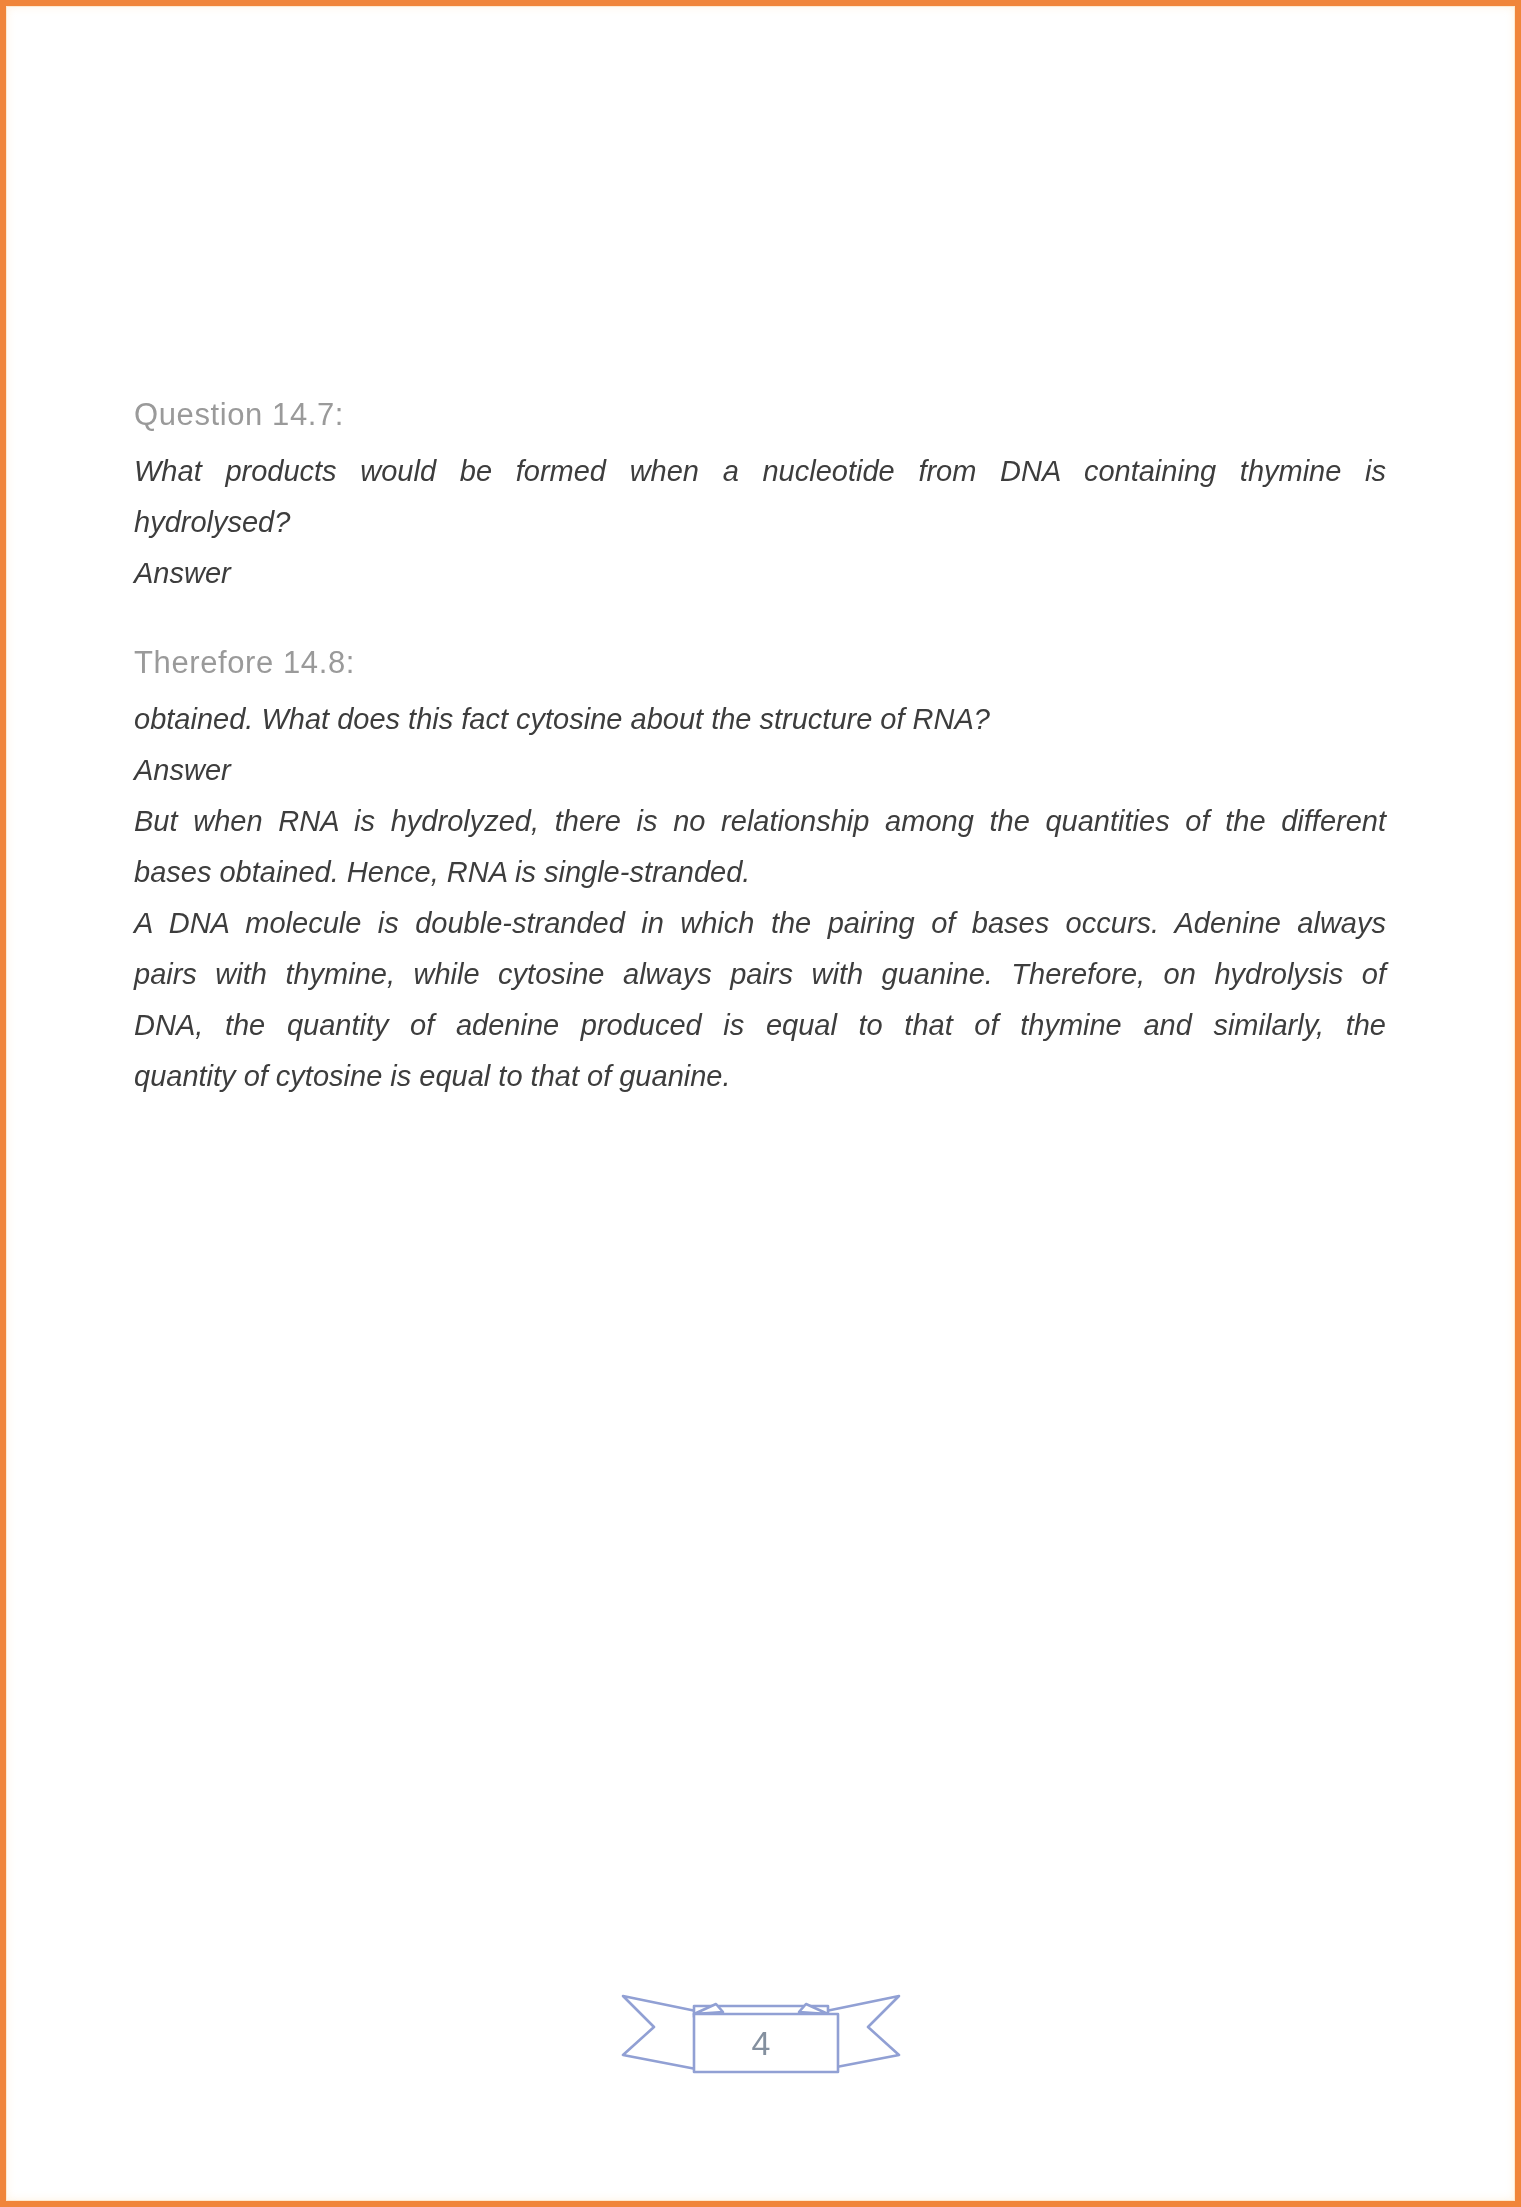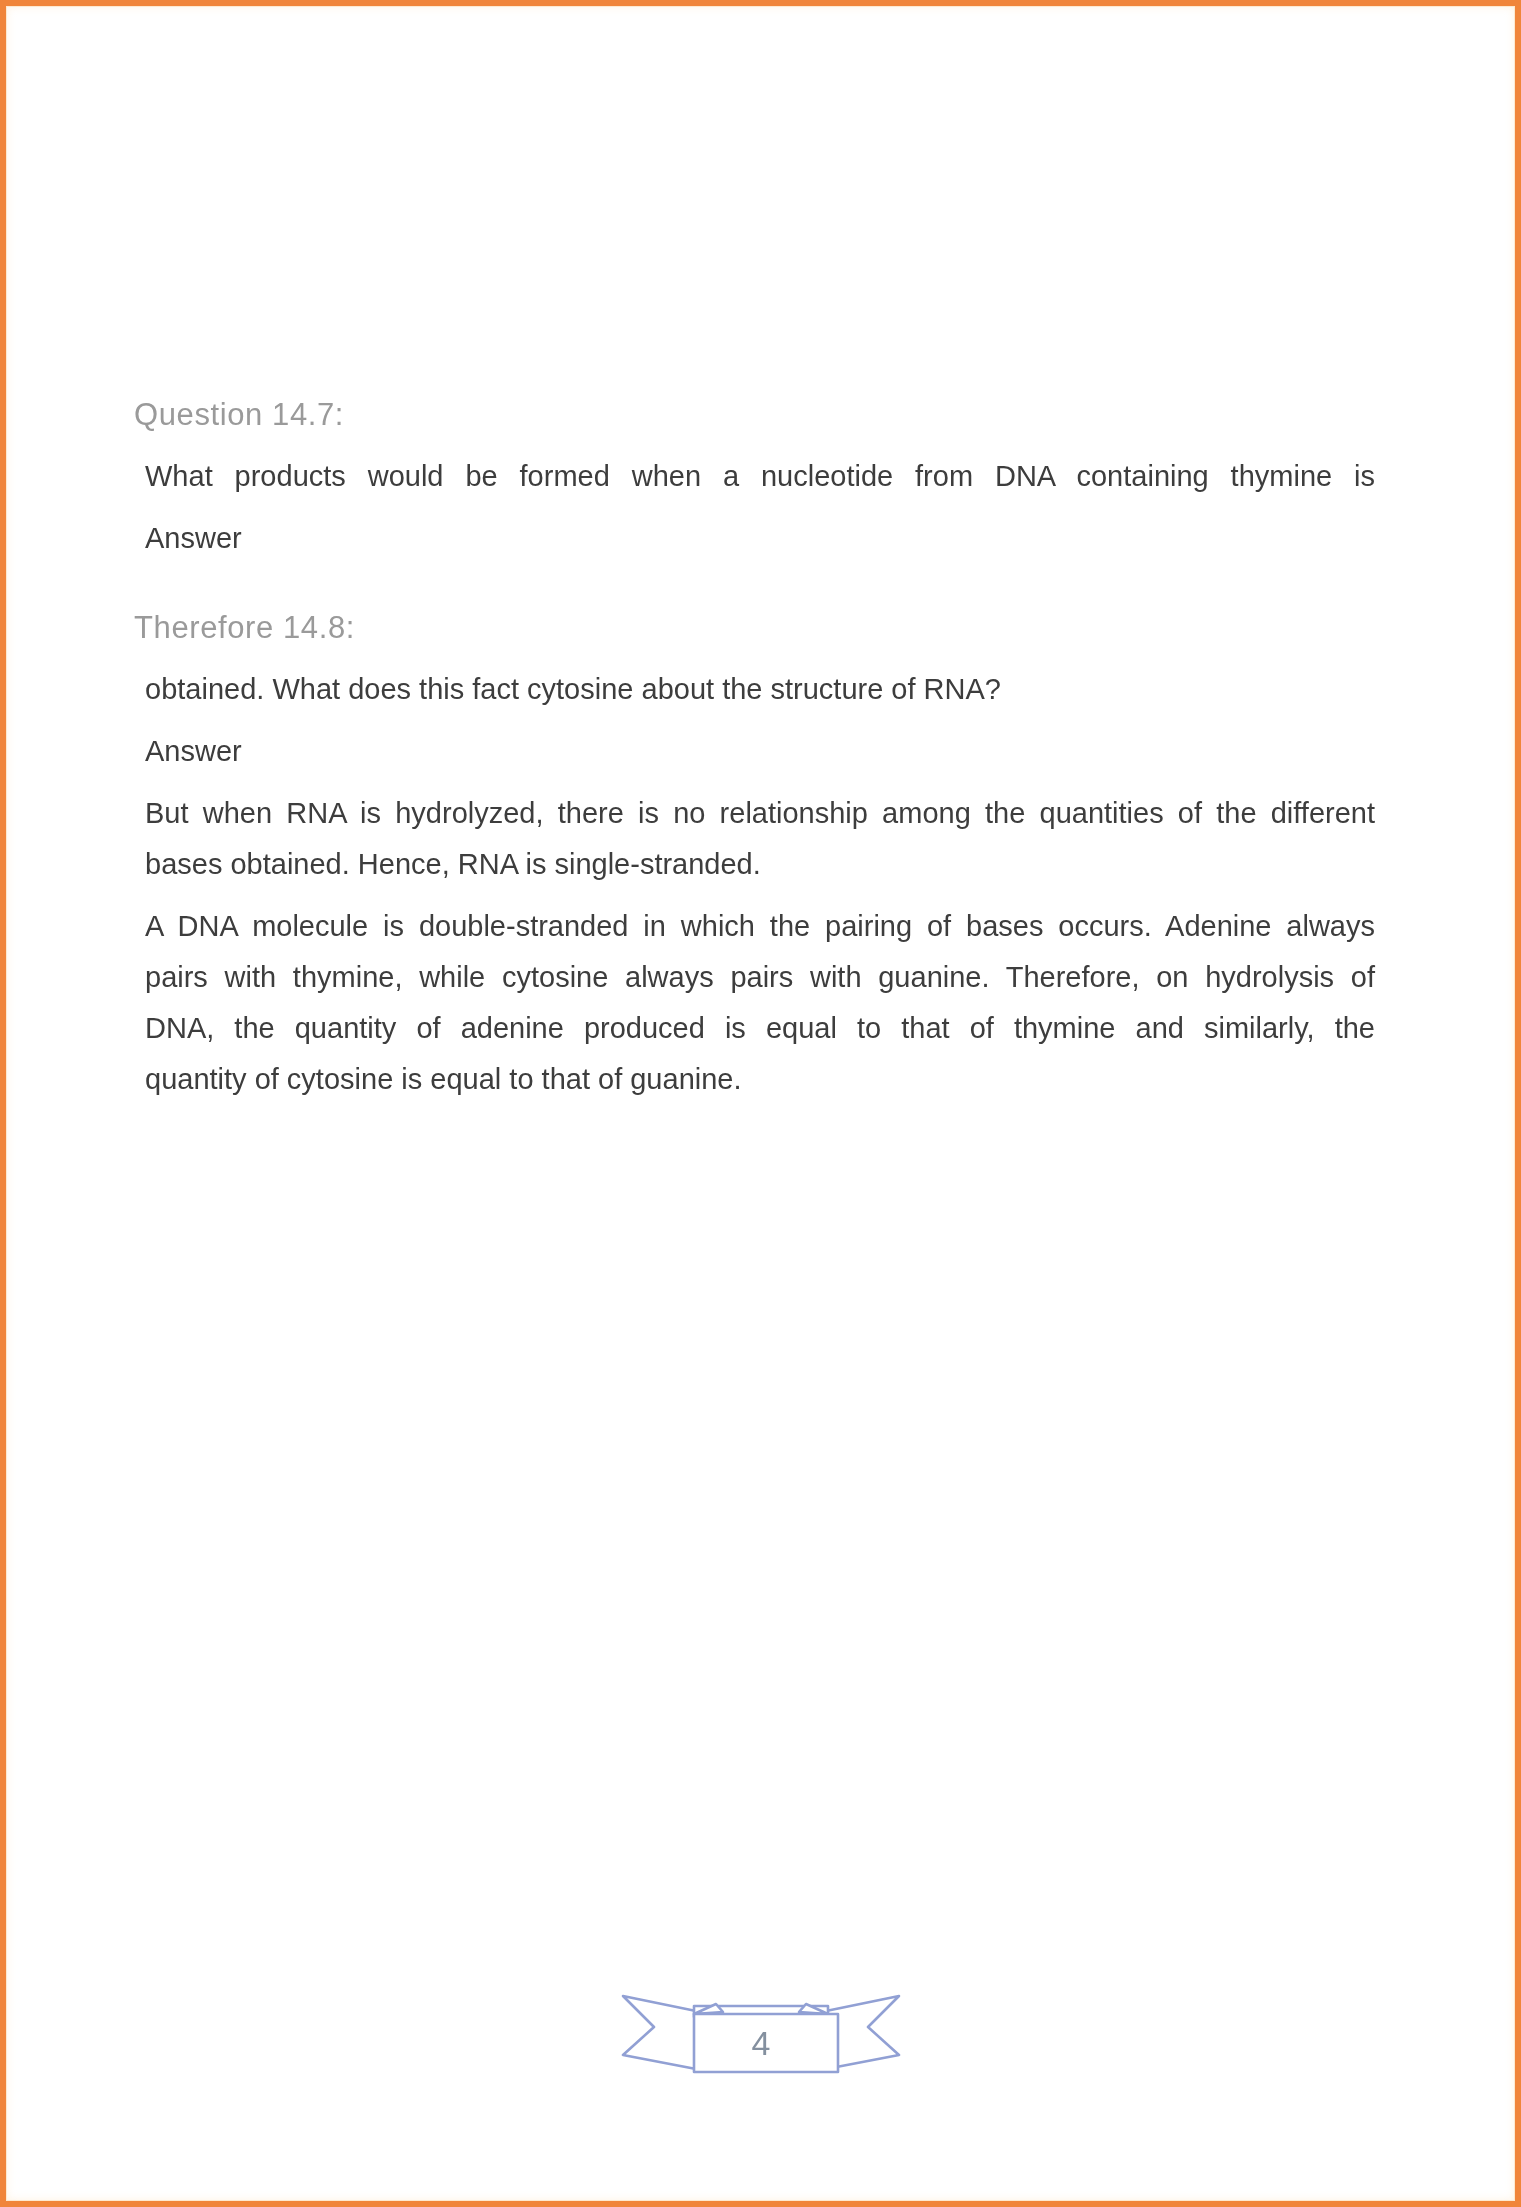--- a/index.html
+++ b/index.html
@@ -30,21 +30,22 @@
     font-weight: normal;
     color: #9a9a9a;
     letter-spacing: 0.6px;
     line-height: 51px;
     margin: 38px 0 6px 0;
   }
   .heading:first-child {
     margin-top: 0;
   }
   .para {
-    margin: 11px;
+    margin: 0;
+    font-style: italic;
   }
   .line {
     font-size: 29px;
     color: #3d3d3d;
     line-height: 51px;
     text-align: left;
     white-space: normal;
   }
   .line.just {
     text-align: justify;
@@ -76,20 +77,21 @@
 </style>
 </head>
 <body>
 
 <div class="page">
 
   <div class="content">
       <div class="heading">Question 14.7:</div>
       <div class="para">
         <div class="line just">What products would be formed when a nucleotide from DNA containing thymine is</div>
+        <div class="line">hydrolysed?</div>
       </div>
       <div class="para">
         <div class="line">Answer</div>
       </div>
       <div class="para">
       </div>
       <div class="heading">Therefore 14.8:</div>
       <div class="para">
         <div class="line">obtained. What does this fact cytosine about the structure of RNA?</div>
       </div>

